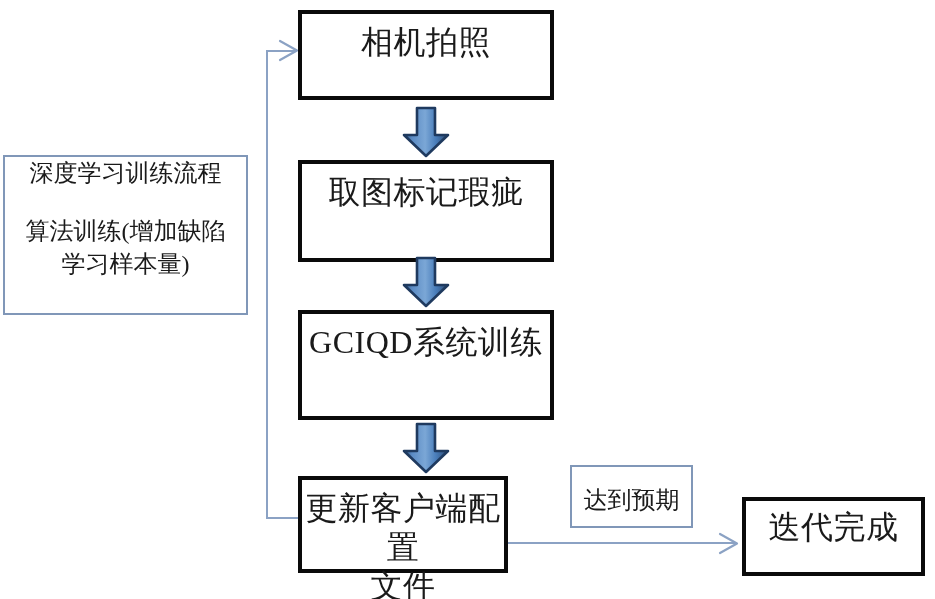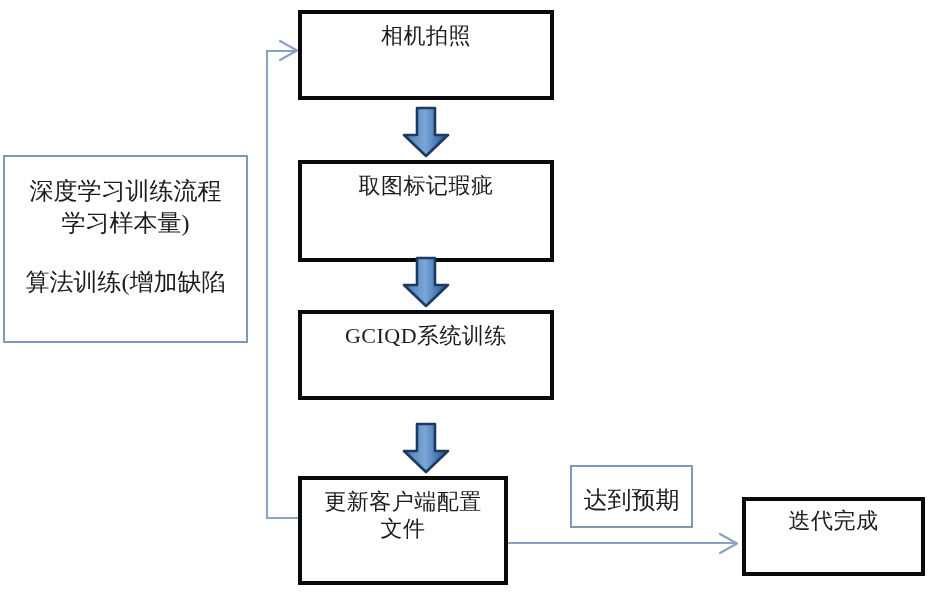--- a/index.html
+++ b/index.html
@@ -26,21 +26,21 @@
     border: 4px solid #0a0a0a;
     display: flex;
     justify-content: center;
     align-items: flex-start;
     text-align: center;
   }
   .proc-label {
     display: block;
     width: 100%;
     color: #1a1a1a;
-    font-size: 22px;
+    font-size: 32px;
     line-height: 1.22;
     letter-spacing: 0.5px;
     white-space: pre-line;
     padding-top: 9px;
   }
 
   
   .note-box {
     position: absolute;
     box-sizing: border-box;
@@ -76,24 +76,24 @@
 
   .arrowhead {
     position: absolute;
   }
 </style>
 </head>
 <body>
 
 <div id="canvas">
 
-  <div class="note-box" style="left:3px; top:155px; width:245px; height:188px; padding-top:18px;">
+  <div class="note-box" style="left:3px; top:155px; width:245px; height:160px; ">
     <span class="note-label">深度学习训练流程</span>
+    <span class="note-label" style="margin-top:26px;">算法训练(增加缺陷</span>
     <span class="note-label">学习样本量)</span>
-    <span class="note-label" style="margin-top:26px;">算法训练(增加缺陷</span>
   </div>
 
   <div class="conn conn-h" style="left:266px; top:517px; width:36px;"></div>
 
   <div class="conn conn-v" style="left:266px; top:50px; height:469px;"></div>
 
   <div class="conn conn-h" style="left:266px; top:50px; width:30px;"></div>
 
   <svg class="arrowhead" style="left:276px; top:38px;" width="26" height="26" viewBox="0 0 26 26">
     <polyline points="4,3 21,12.5 4,22" fill="none" stroke="#8ba2c4" stroke-width="2.2" stroke-linecap="round" stroke-linejoin="round"></polyline>
@@ -126,38 +126,38 @@
         <stop offset="0%" stop-color="#33547e"></stop>
         <stop offset="18%" stop-color="#5b8bc4"></stop>
         <stop offset="48%" stop-color="#7ba7d6"></stop>
         <stop offset="72%" stop-color="#4a7ebb"></stop>
         <stop offset="100%" stop-color="#2c4a72"></stop>
       </linearGradient>
     </defs>
     <polygon points="16,2 34,2 34,29 47,29 25,50 3,29 16,29" fill="url(#ag2)" stroke="#1f3a5f" stroke-width="2.6" stroke-linejoin="round"></polygon>
   </svg>
 
-  <div class="proc-box" style="left:298px; top:310px; width:256px; height:90px;">
+  <div class="proc-box" style="left:298px; top:310px; width:256px; height:110px;">
     <span class="proc-label">GCIQD系统训练</span>
   </div>
 
   <svg class="block-arrow" style="left:401px; top:422px;" width="50" height="52" viewBox="0 0 50 52">
     <defs>
       <linearGradient id="ag3" x1="0" y1="0" x2="1" y2="0">
         <stop offset="0%" stop-color="#33547e"></stop>
         <stop offset="18%" stop-color="#5b8bc4"></stop>
         <stop offset="48%" stop-color="#7ba7d6"></stop>
         <stop offset="72%" stop-color="#4a7ebb"></stop>
         <stop offset="100%" stop-color="#2c4a72"></stop>
       </linearGradient>
     </defs>
     <polygon points="16,2 34,2 34,29 47,29 25,50 3,29 16,29" fill="url(#ag3)" stroke="#1f3a5f" stroke-width="2.6" stroke-linejoin="round"></polygon>
   </svg>
 
-  <div class="proc-box" style="left:298px; top:476px; width:210px; height:109px;">
+  <div class="proc-box" style="left:298px; top:476px; width:210px; height:97px;">
     <span class="proc-label">更新客户端配置
 文件</span>
   </div>
 
   <div class="note-box" style="left:570px; top:465px; width:123px; height:63px; padding-top:17px;">
     <span class="note-label">达到预期</span>
   </div>
 
   <div class="conn conn-h" style="left:508px; top:542px; width:228px;"></div>
   <svg class="arrowhead" style="left:716px; top:531px;" width="26" height="26" viewBox="0 0 26 26">

